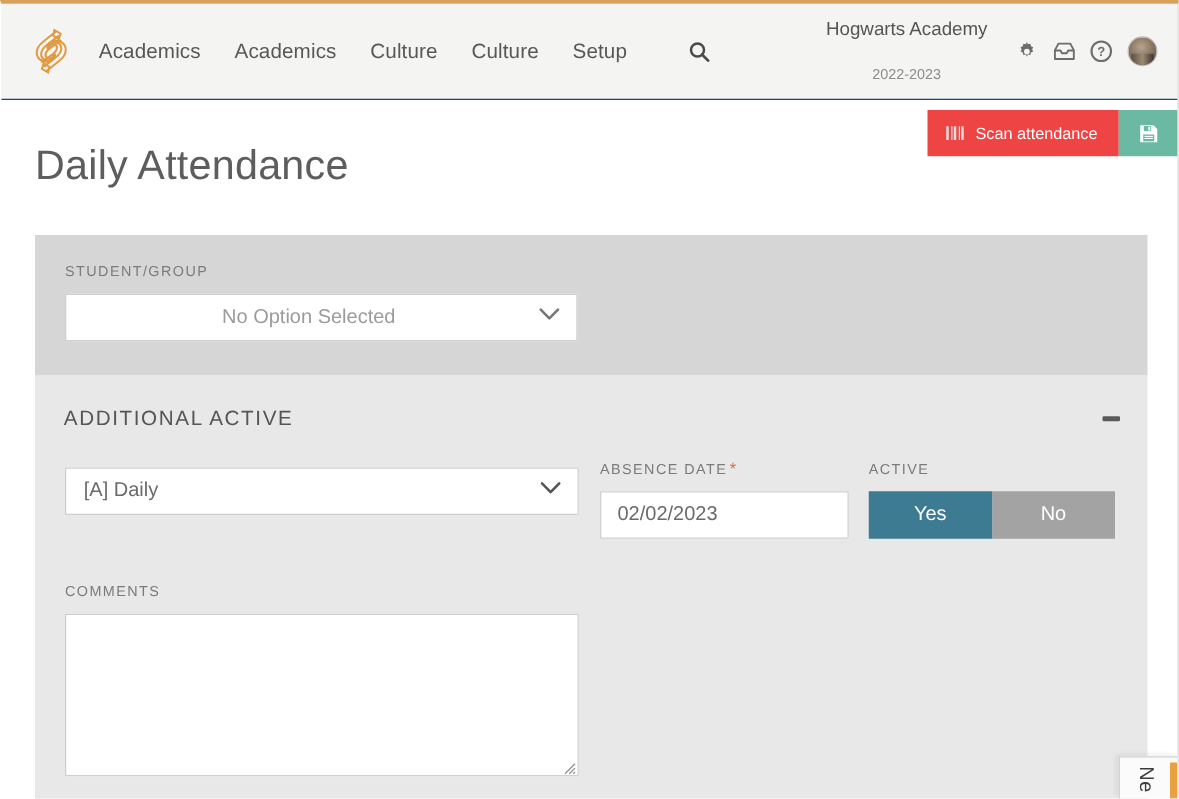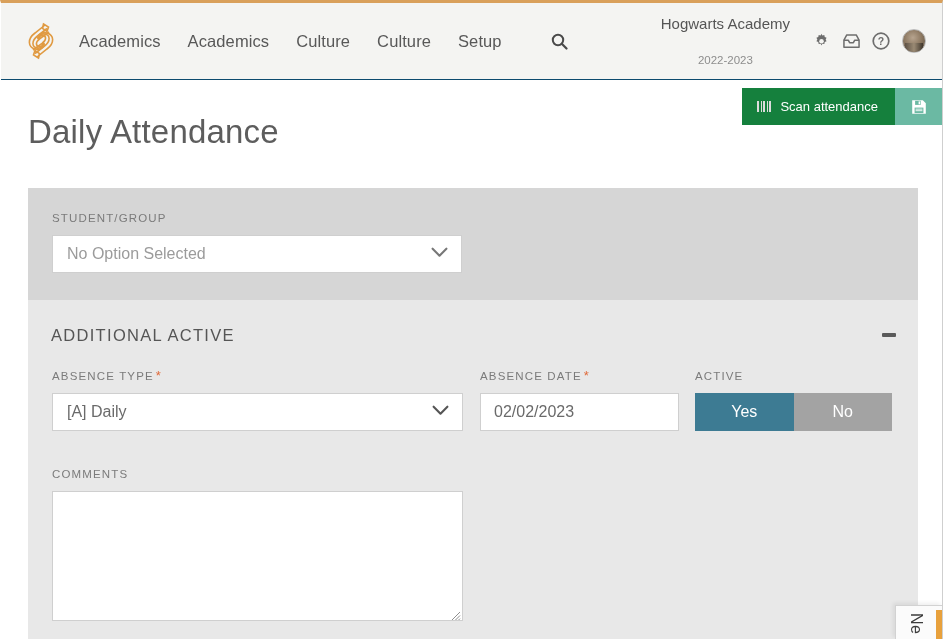--- a/index.html
+++ b/index.html
@@ -105,21 +105,21 @@
 
   
   .action-bar {
     position: absolute;
     top: 85px; right: 0;
     display: flex;
     height: 37px;
     z-index: 6;
   }
   .scan-btn {
-    background: #15803d;
+    background: #ef4444;
     color: #ffffff;
     font-size: 13px;
     display: flex;
     align-items: center;
     gap: 9px;
     padding: 0 17px 0 15px;
     cursor: pointer;
     white-space: nowrap;
   }
   .save-btn {
@@ -424,42 +424,39 @@
         <rect x="4.6" y="11.3" width="6.8" height="0.85" fill="#ffffff"></rect>
       </svg>
     </div>
   </div>
 
   <div class="page-title">Daily Attendance</div>
 
   <div class="panel-top">
     <div style="position:absolute; top:24px; left:24px; width:410px;">
       <div class="field-label">STUDENT/GROUP</div>
-      <div class="select-box" style="margin-top:11px;">
+      <div class="select-box" style="margin-top:11px;justify-content:center;">
         <span class="val">No Option Selected</span>
         <span class="chev">
           <svg width="17" height="11" viewBox="0 0 17 11">
             <polyline points="1.6,1.6 8.5,8.6 15.4,1.6" fill="none" stroke="#777777" stroke-width="2.1" stroke-linecap="round" stroke-linejoin="round"></polyline>
           </svg>
         </span>
       </div>
     </div>
   </div>
 
   <div class="panel-bottom"></div>
 
   <div class="ao-header">
     <div class="ao-title">ADDITIONAL ACTIVE</div>
     <div class="ao-collapse"></div>
   </div>
 
   <div class="fg-absence-type">
-    <div class="fg-label-row">
-      <span class="field-label">ABSENCE TYPE</span><span class="req">*</span>
-    </div>
     <div class="select-box filled" style="margin-top:8px;">
       <span class="val">[A] Daily</span>
       <span class="chev">
         <svg width="17" height="11" viewBox="0 0 17 11">
           <polyline points="1.6,1.6 8.5,8.6 15.4,1.6" fill="none" stroke="#555555" stroke-width="2.1" stroke-linecap="round" stroke-linejoin="round"></polyline>
         </svg>
       </span>
     </div>
   </div>
 

